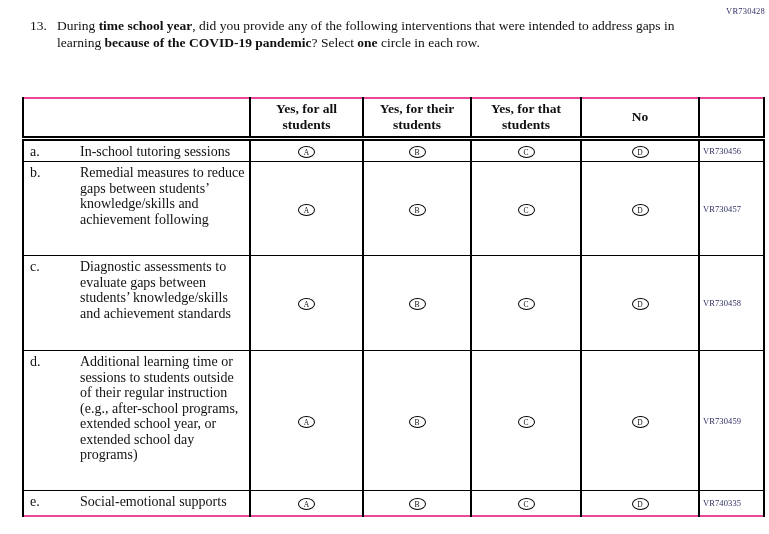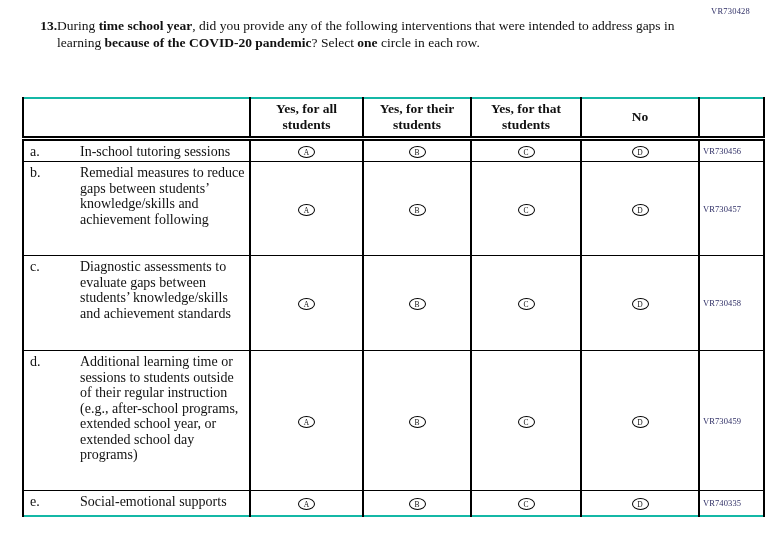--- a/index.html
+++ b/index.html
@@ -12,46 +12,46 @@
     width:769px;height:534px;
     font-family:"Liberation Serif", serif;
     color:var(--ink);
     position:relative;
     overflow:hidden;
   }
   .sheet{position:relative;width:769px;height:534px;background:#ffffff;}
 
   
   .top-code{
-    position:absolute;top:6px;right:19px;
+    position:absolute;top:6px;right:4px;
     font-size:8.5px;letter-spacing:.2px;color:var(--navy);
   }
 
   
   .question{
     position:absolute;left:30px;top:17px;
     display:flex;width:660px;
   }
   .qnum{
     flex:0 0 27px;
-    font-weight:bold;font-size:13.5px;line-height:17px;text-align:right;
+    font-weight:normal;font-size:13.5px;line-height:17px;
   }
   .qtext{
     flex:1;max-width:628px;
     font-size:13.5px;line-height:17px;
   }
   .qtext b{font-weight:bold;}
 
   
   table.grid{
     position:absolute;left:22px;top:97px;
     width:741px;
     border-collapse:collapse;
     table-layout:fixed;
-    border:2px solid #14b8a6;
+    border:2px solid #ec4899;
   }
   .grid th,.grid td{
     border-left:2px solid #000;
     border-right:2px solid #000;
     border-top:1px solid #000;
     border-bottom:1px solid #000;
   }
   .grid thead th{
     border-bottom:5px double #000;
     font-weight:bold;font-size:13.5px;line-height:16px;
@@ -83,21 +83,21 @@
 </style>
 </head>
 <body>
 
 <div class="sheet">
 
   <div class="top-code">VR730428</div>
 
   <div class="question">
     <span class="qnum">13.</span>
-    <p class="qtext"><span>During </span><b>time school year</b><span>, did you provide any of the following interventions that were intended to address gaps in learning </span><b>because of the COVID-20 pandemic</b><span>? Select </span><b>one</b><span> circle in each row.</span></p>
+    <p class="qtext"><span>During </span><b>time school year</b><span>, did you provide any of the following interventions that were intended to address gaps in learning </span><b>because of the COVID-19 pandemic</b><span>? Select </span><b>one</b><span> circle in each row.</span></p>
   </div>
 
   <table class="grid">
     <colgroup>
       <col style="width:227px">
       <col style="width:113px">
       <col style="width:108px">
       <col style="width:110px">
       <col style="width:118px">
       <col style="width:65px">

